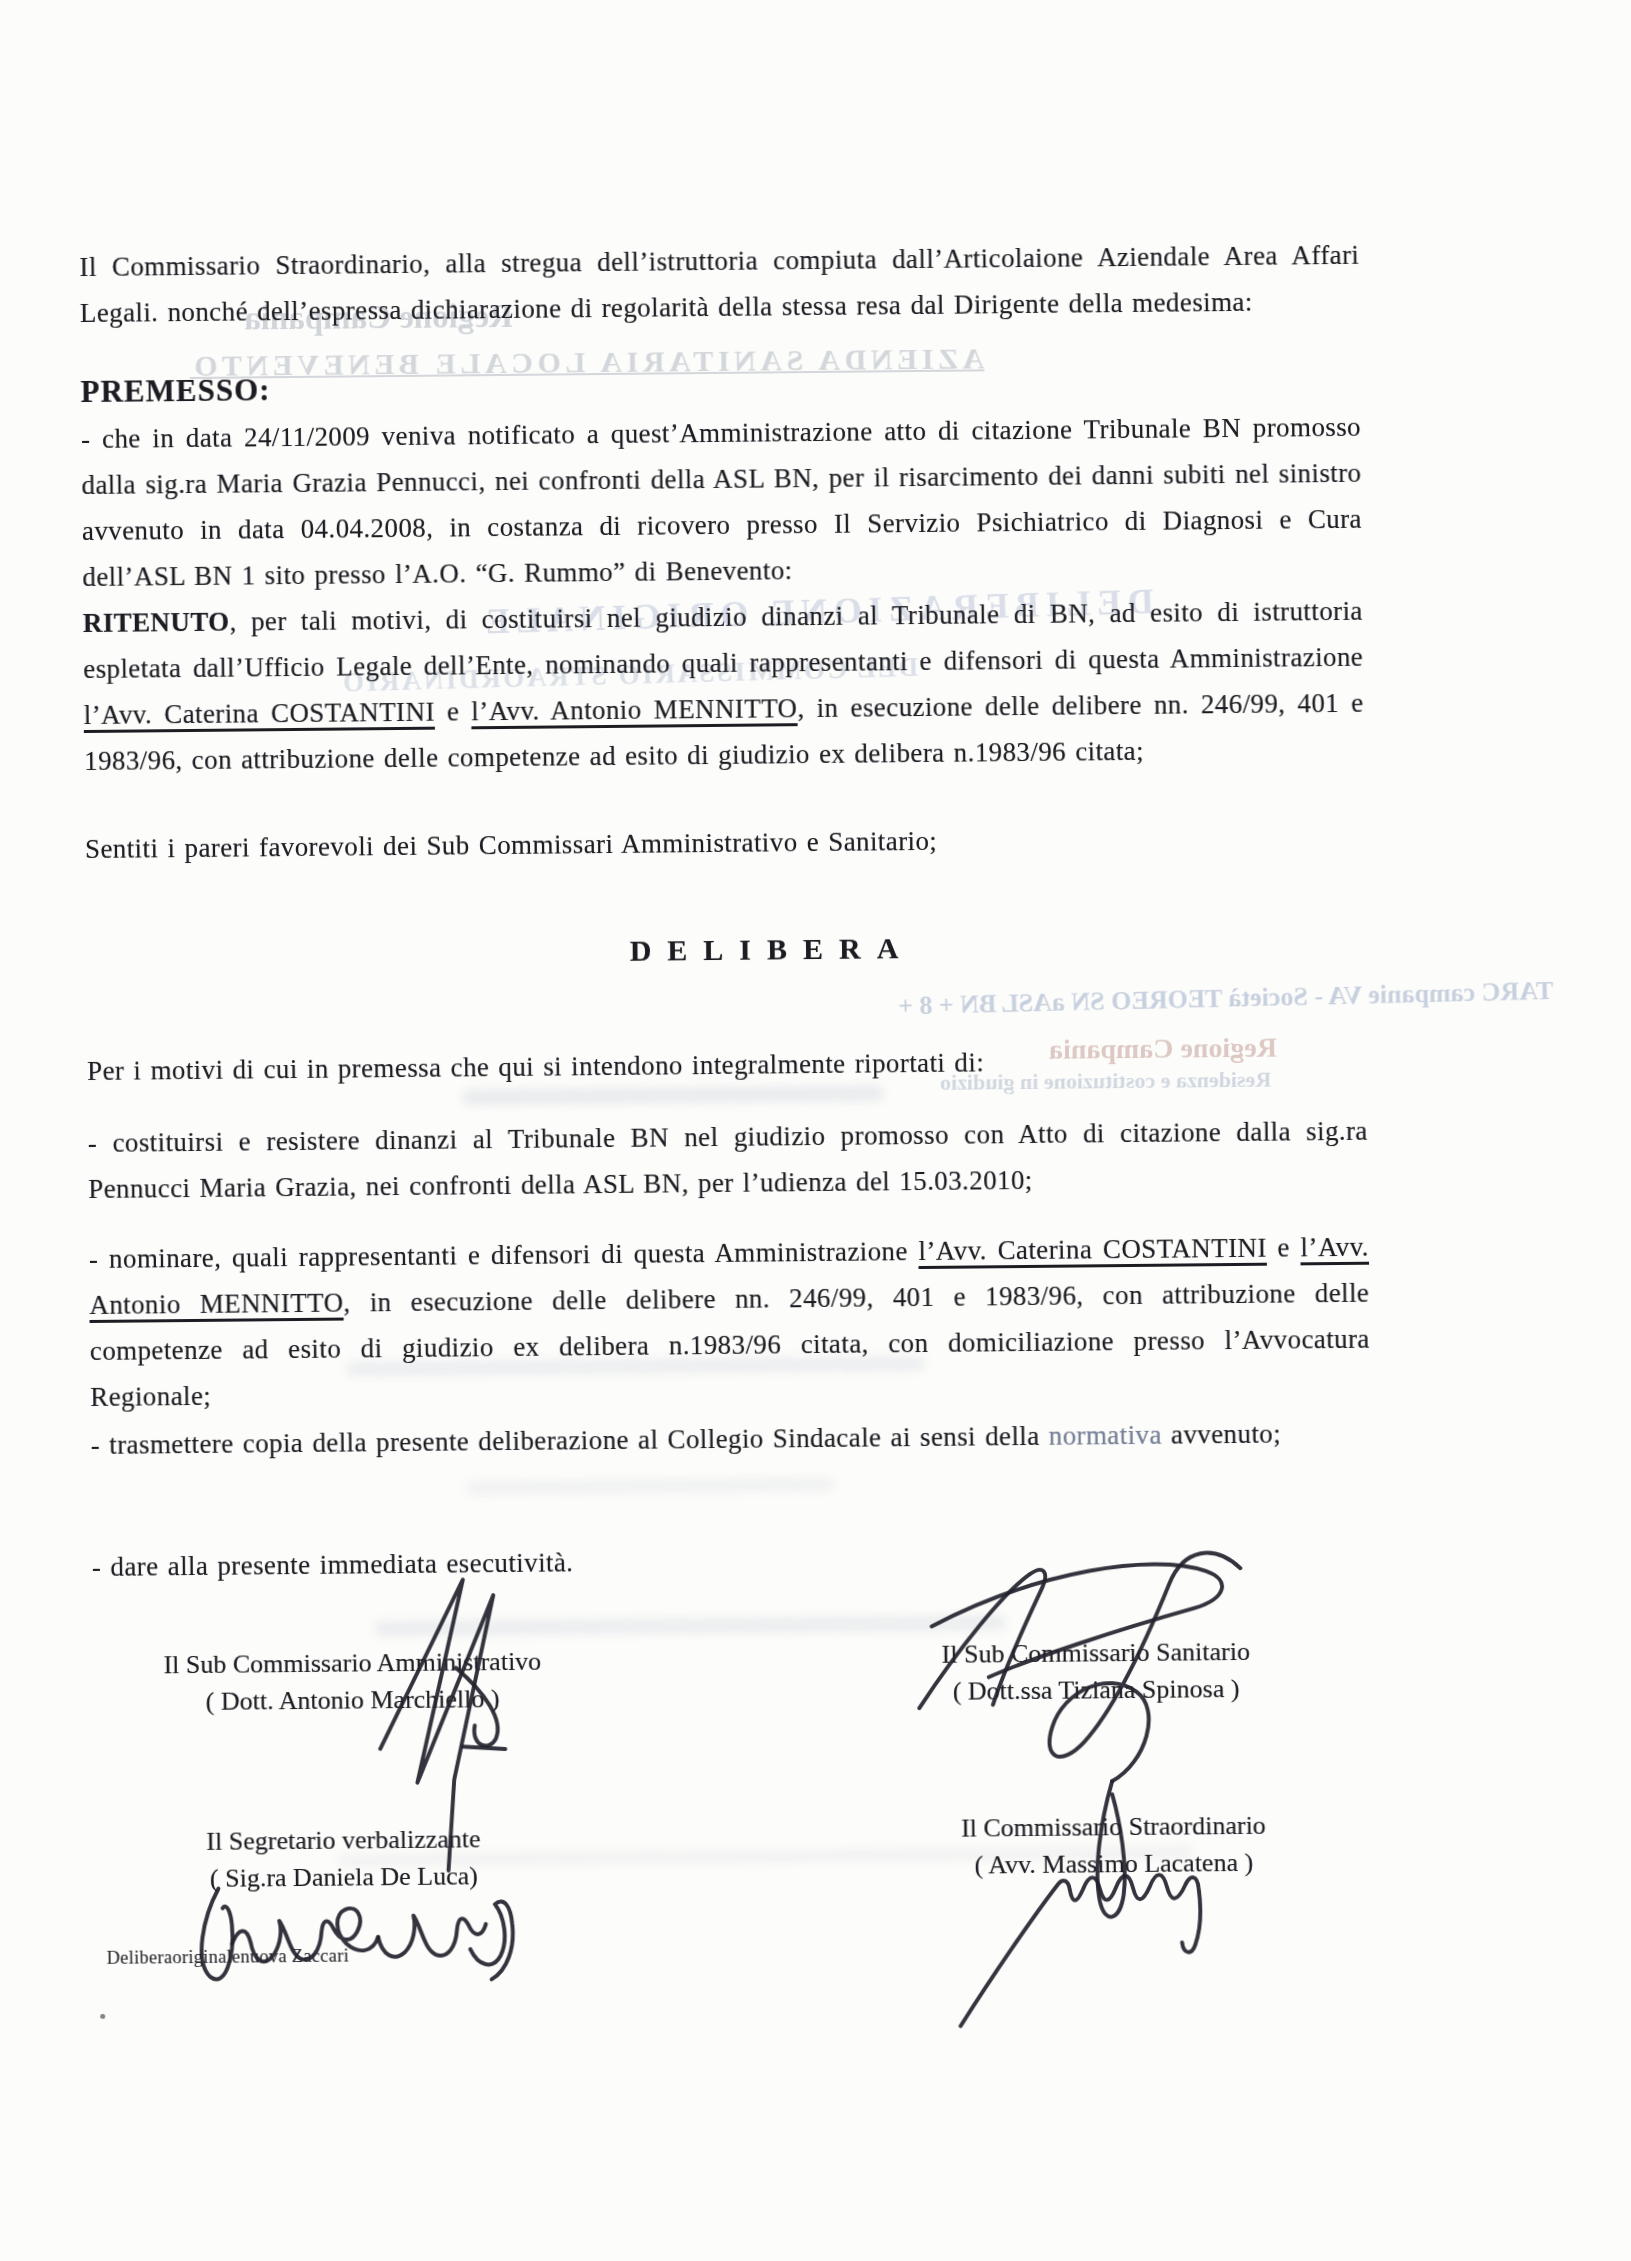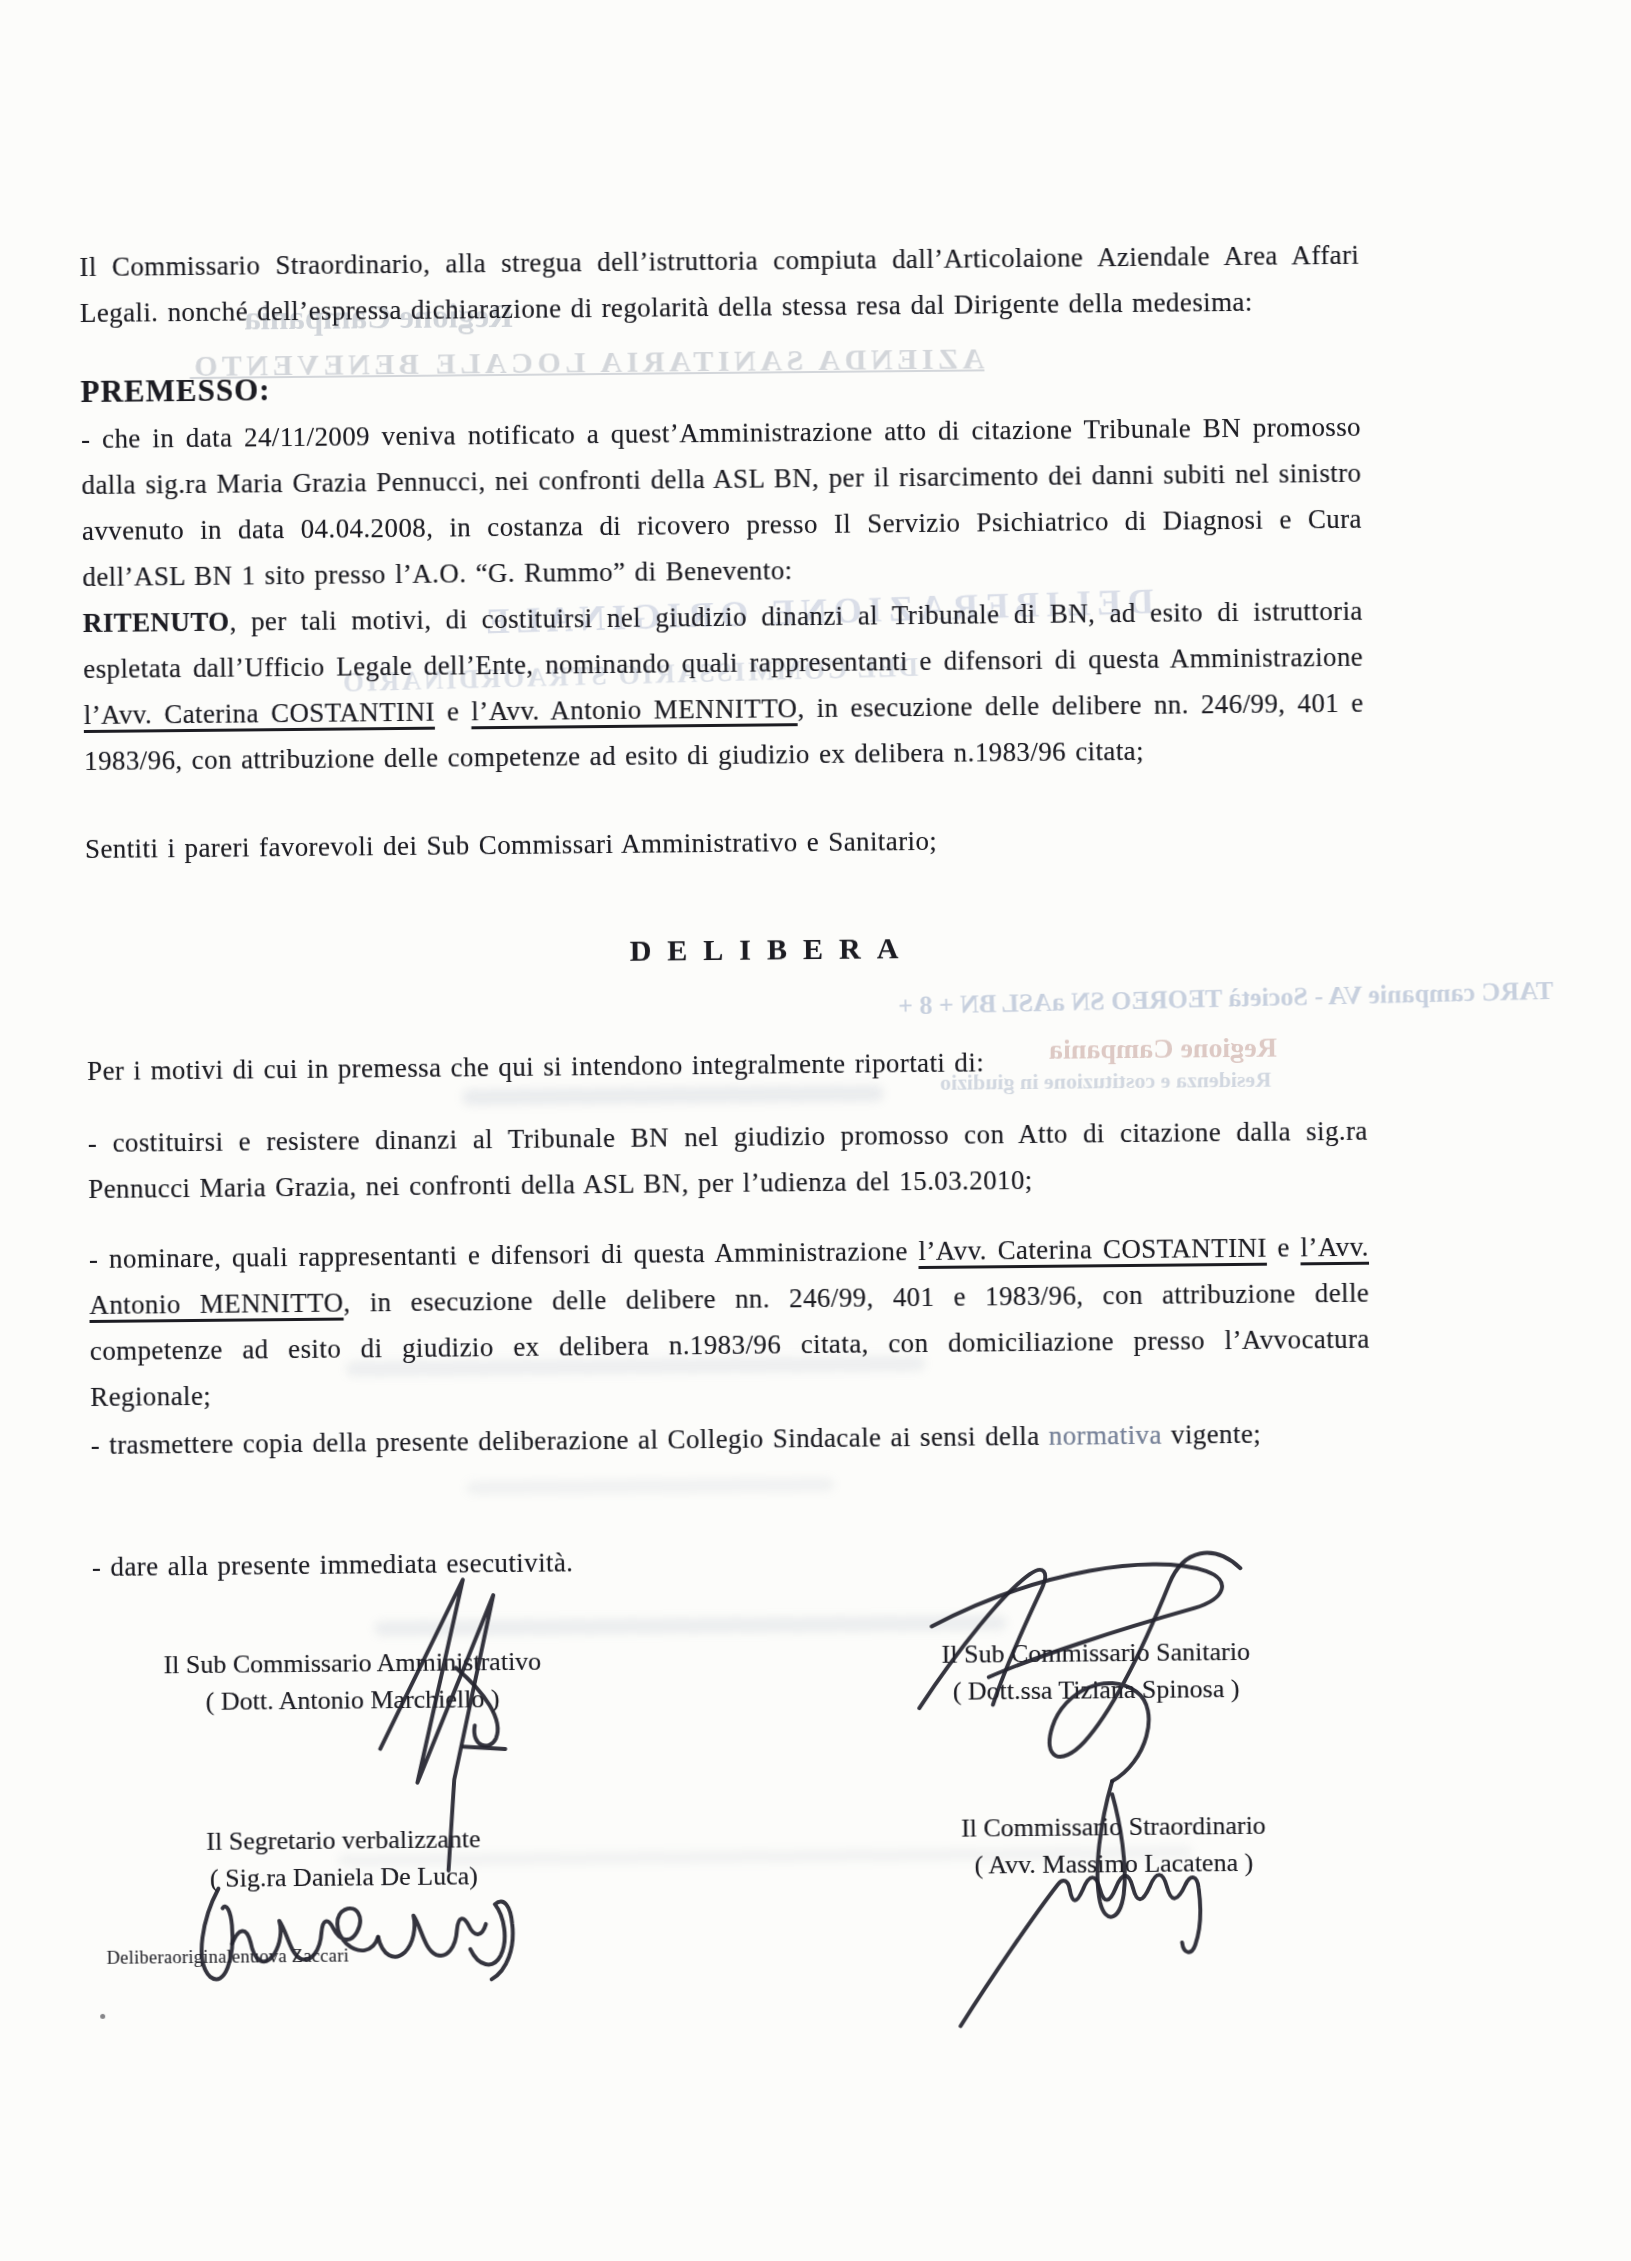--- a/index.html
+++ b/index.html
@@ -122,21 +122,21 @@
 
     <p class="block b-intro">Il Commissario Straordinario, alla stregua dell’istruttoria compiuta dall’Articolaione Aziendale Area Affari Legali. nonché dell’espressa dichiarazione di regolarità della stessa resa dal Dirigente della medesima:</p>
     <p class="block b-premesso-h">PREMESSO:</p>
     <p class="block b-premesso">- che in data 24/11/2009 veniva notificato a quest’Amministrazione atto di citazione Tribunale BN promosso dalla sig.ra Maria Grazia Pennucci, nei confronti della ASL BN, per il risarcimento dei danni subiti nel sinistro avvenuto in data 04.04.2008, in costanza di ricovero presso Il Servizio Psichiatrico di Diagnosi e Cura dell’ASL BN 1 sito presso l’A.O. “G. Rummo” di Benevento:</p>
     <p class="block b-ritenuto"><span class="seg-bold">RITENUTO</span><span>, per tali motivi, di costituirsi nel giudizio dinanzi al Tribunale di BN, ad esito di istruttoria espletata dall’Ufficio Legale dell’Ente, nominando quali rappresentanti e difensori di questa Amministrazione </span><span class="seg-underline">l’Avv. Caterina COSTANTINI</span><span> e </span><span class="seg-underline">l’Avv. Antonio MENNITTO</span><span>, in esecuzione delle delibere nn. 246/99, 401 e 1983/96, con attribuzione delle competenze ad esito di giudizio ex delibera n.1983/96 citata;</span></p>
     <p class="block b-sentiti">Sentiti i pareri favorevoli dei Sub Commissari Amministrativo e Sanitario;</p>
     <p class="block b-delibera-h">DELIBERA</p>
     <p class="block b-delibera-intro">Per i motivi di cui in premessa che qui si intendono integralmente riportati di:</p>
     <p class="block b-costituirsi">- costituirsi e resistere dinanzi al Tribunale BN nel giudizio promosso con Atto di citazione dalla sig.ra Pennucci Maria Grazia, nei confronti della ASL BN, per l’udienza del 15.03.2010;</p>
     <p class="block b-nominare"><span>- nominare, quali rappresentanti e difensori di questa Amministrazione </span><span class="seg-underline">l’Avv. Caterina COSTANTINI</span><span> e </span><span class="seg-underline">l’Avv. Antonio MENNITTO</span><span>, in esecuzione delle delibere nn. 246/99, 401 e 1983/96, con attribuzione delle competenze ad esito di giudizio ex delibera n.1983/96 citata, con domiciliazione presso l’Avvocatura Regionale;</span></p>
-    <p class="block b-trasmettere"><span>- trasmettere copia della presente deliberazione al Collegio Sindacale ai sensi della </span><span class="seg-faded">normativa</span><span> vigente;</span></p>
+    <p class="block b-trasmettere"><span>- trasmettere copia della presente deliberazione al Collegio Sindacale ai sensi della </span><span class="seg-faded">normativa</span><span> avvenuto;</span></p>
     <p class="block b-esecutivita">- dare alla presente immediata esecutività.</p>
 
     <div class="sig-label sig-admin">
       <div>Il Sub Commissario Amministrativo</div>
       <div>( Dott. Antonio Marchiello )</div>
     </div>
     <div class="sig-label sig-sanitario">
       <div>Il Sub Commissario Sanitario</div>
       <div>( Dott.ssa Tiziana Spinosa )</div>
     </div>

